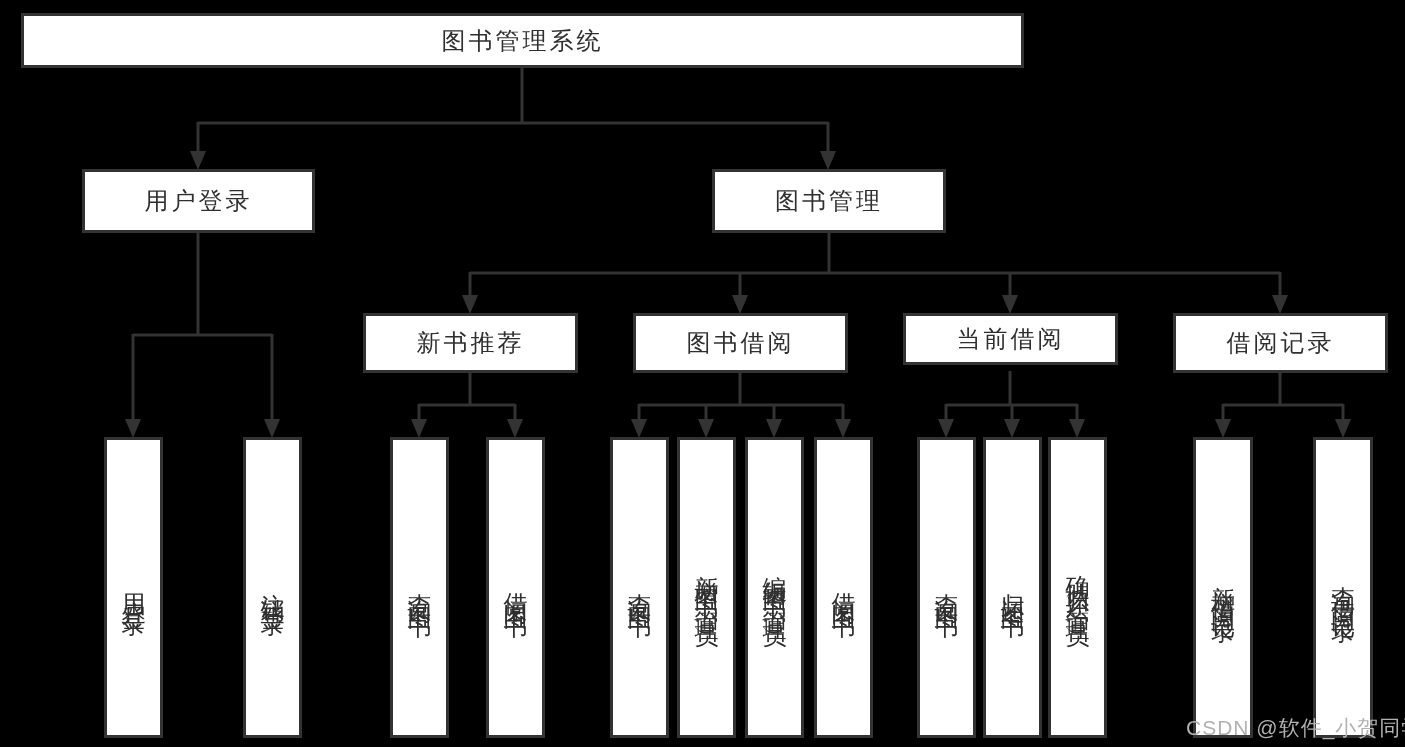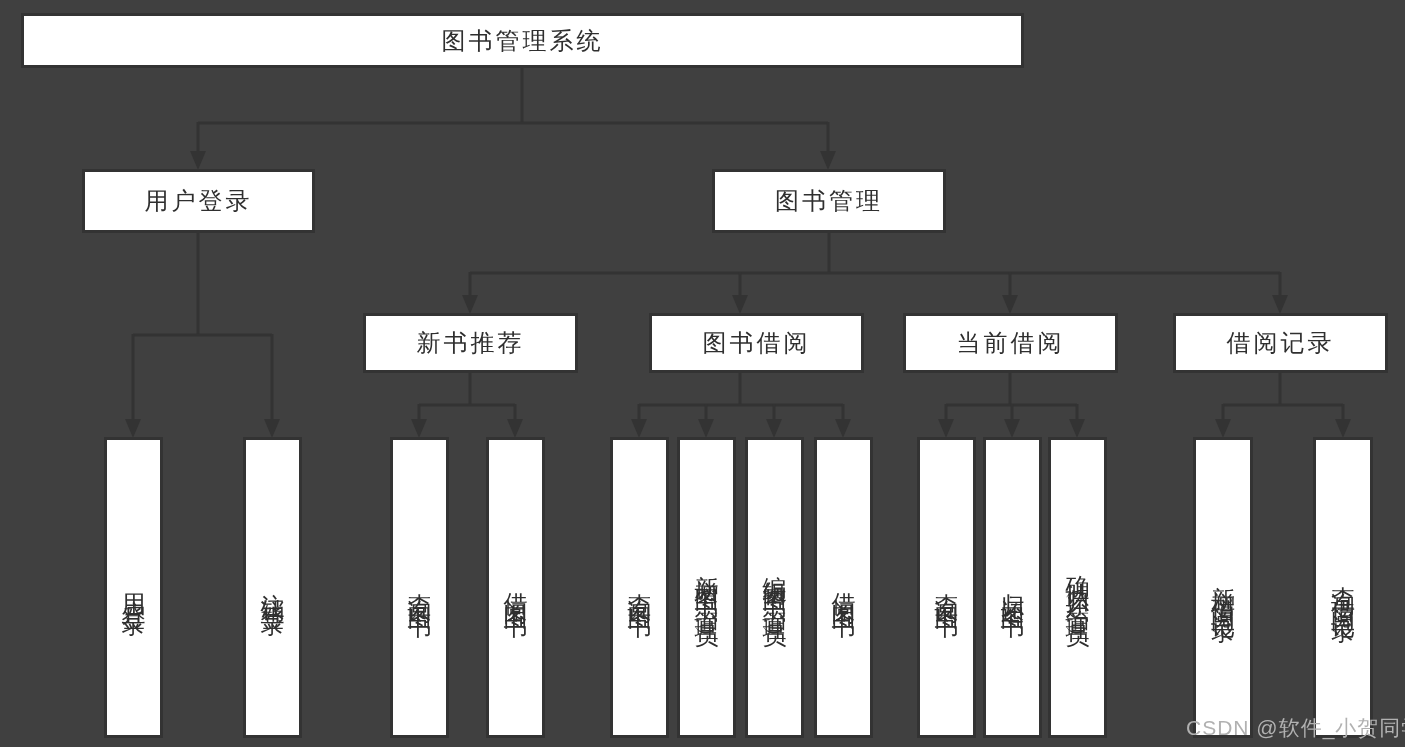--- a/index.html
+++ b/index.html
@@ -5,21 +5,21 @@
   html, body {
     margin: 0;
     padding: 0;
     background: #ffffff;
     font-family: "Liberation Sans", sans-serif;
   }
   .stage {
     position: relative;
     width: 1405px;
     height: 747px;
-    background: #404040;
+    background: #000000;
     overflow: hidden;
   }
   .connectors {
     position: absolute;
     left: 0;
     top: 0;
     z-index: 0;
   }
   .node {
     position: absolute;
@@ -136,24 +136,24 @@
   <div class="node" style="left:82px; top:169px; width:233px; height:64px;">
     <span class="h-label">用户登录</span>
   </div>
   <div class="node" style="left:363px; top:313px; width:215px; height:60px;">
     <span class="h-label">新书推荐</span>
   </div>
 
   <div class="node" style="left:712px; top:169px; width:234px; height:64px;">
     <span class="h-label">图书管理</span>
   </div>
-  <div class="node" style="left:633px; top:313px; width:215px; height:60px;margin-left:16px;">
+  <div class="node" style="left:633px; top:313px; width:215px; height:60px;">
     <span class="h-label">图书借阅</span>
   </div>
-  <div class="node" style="left:903px; top:313px; width:215px; height:60px;">
+  <div class="node" style="left:903px; top:313px; width:215px; height:52px;">
     <span class="h-label">当前借阅</span>
   </div>
   <div class="node" style="left:1173px; top:313px; width:215px; height:60px;text-align:right;">
     <span class="h-label">借阅记录</span>
   </div>
 
   <div class="node leaf" style="left:104px; top:437px; width:59px; height:301px;">
     <span class="v-label">用户登录</span>
   </div>
   <div class="node leaf" style="left:243px; top:437px; width:59px; height:301px;">

